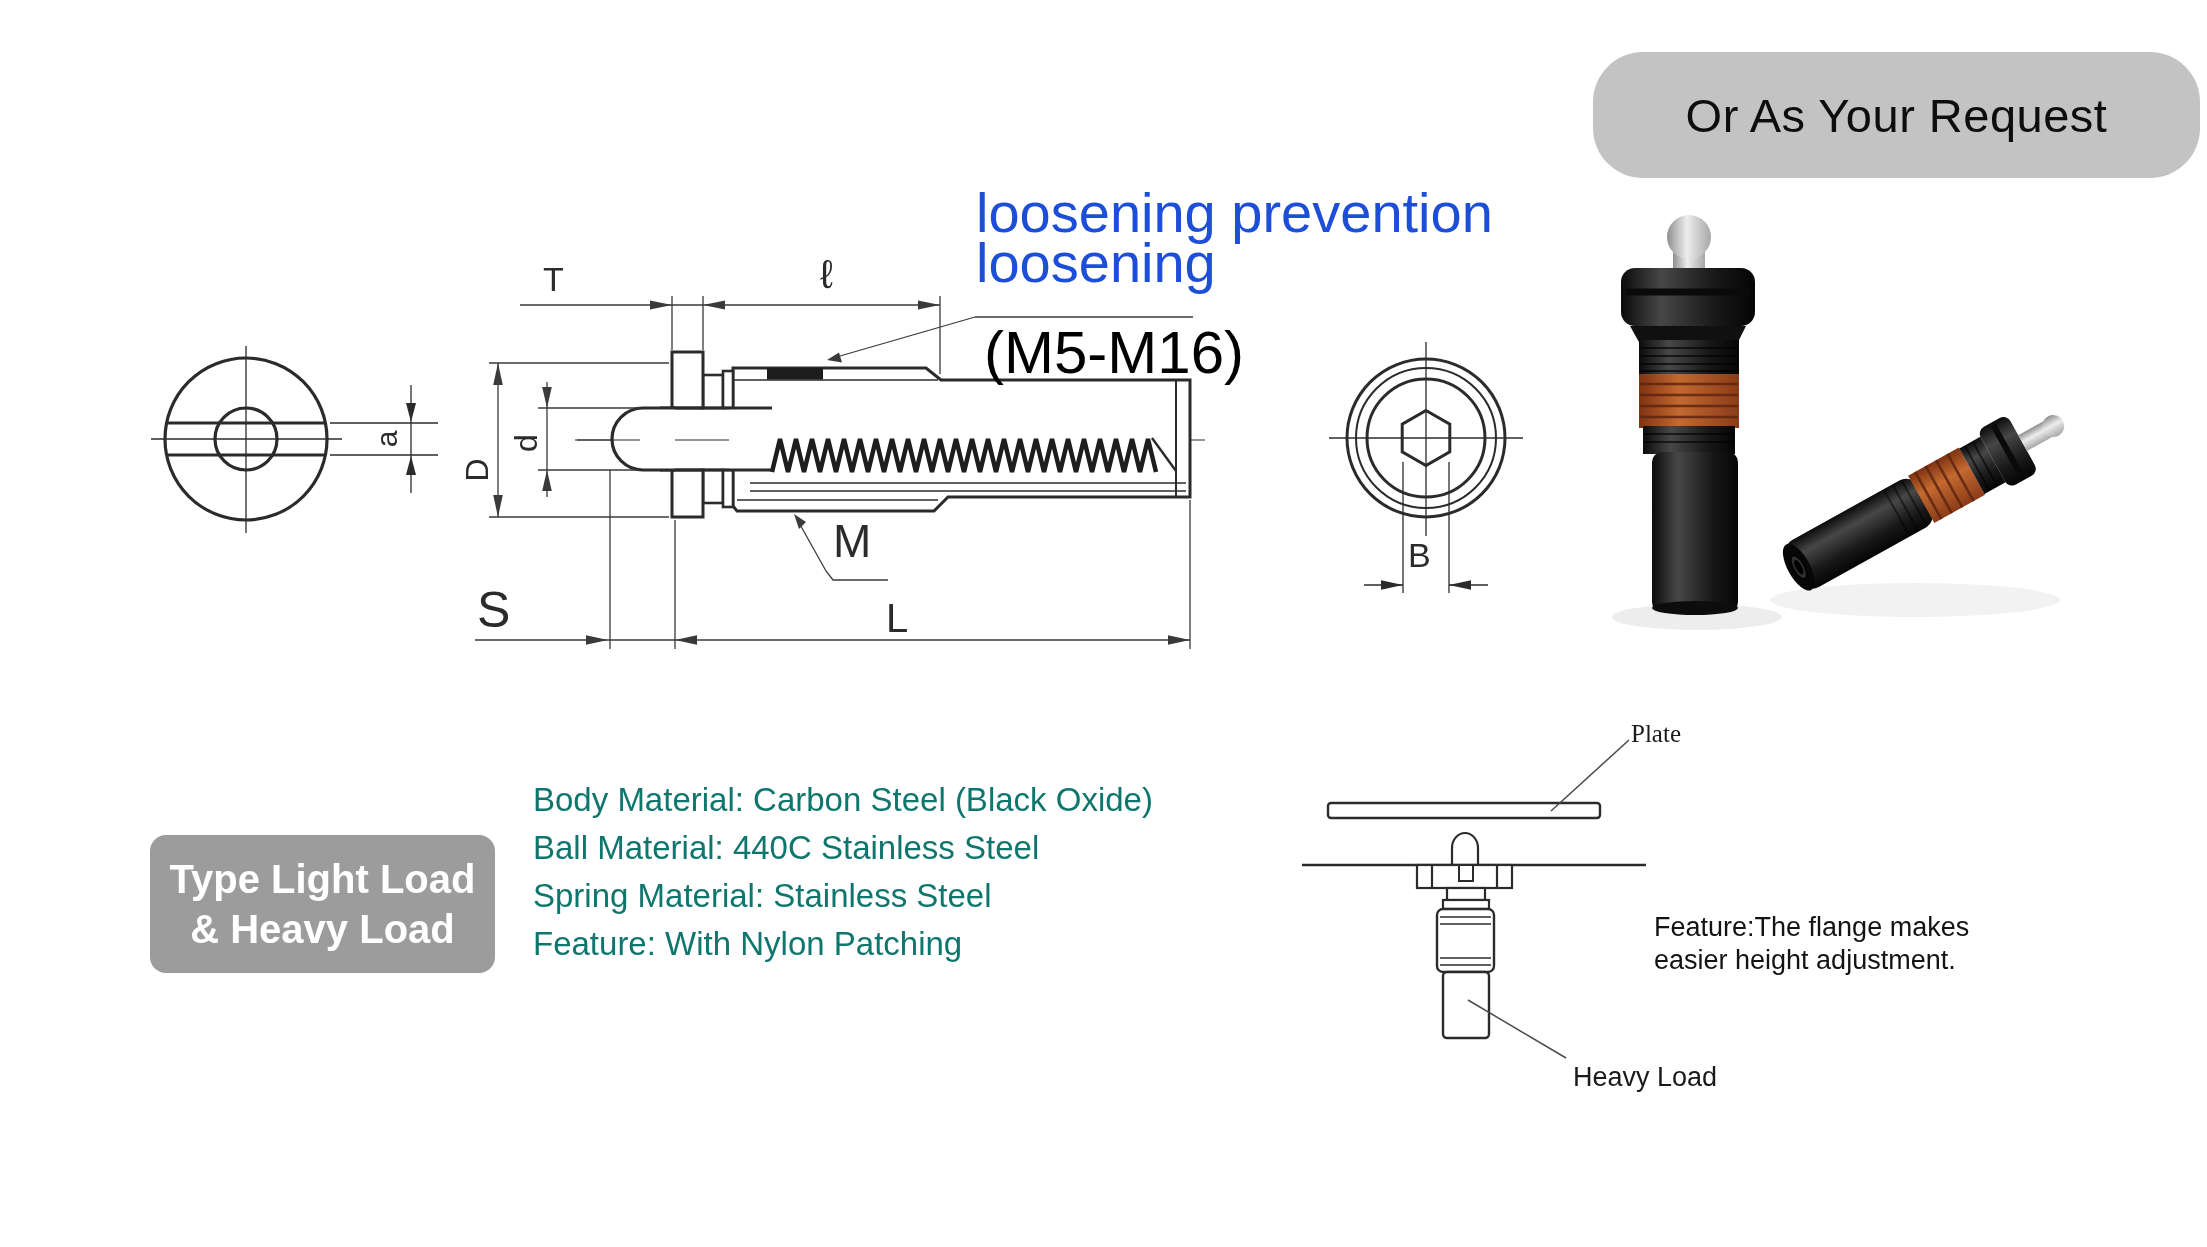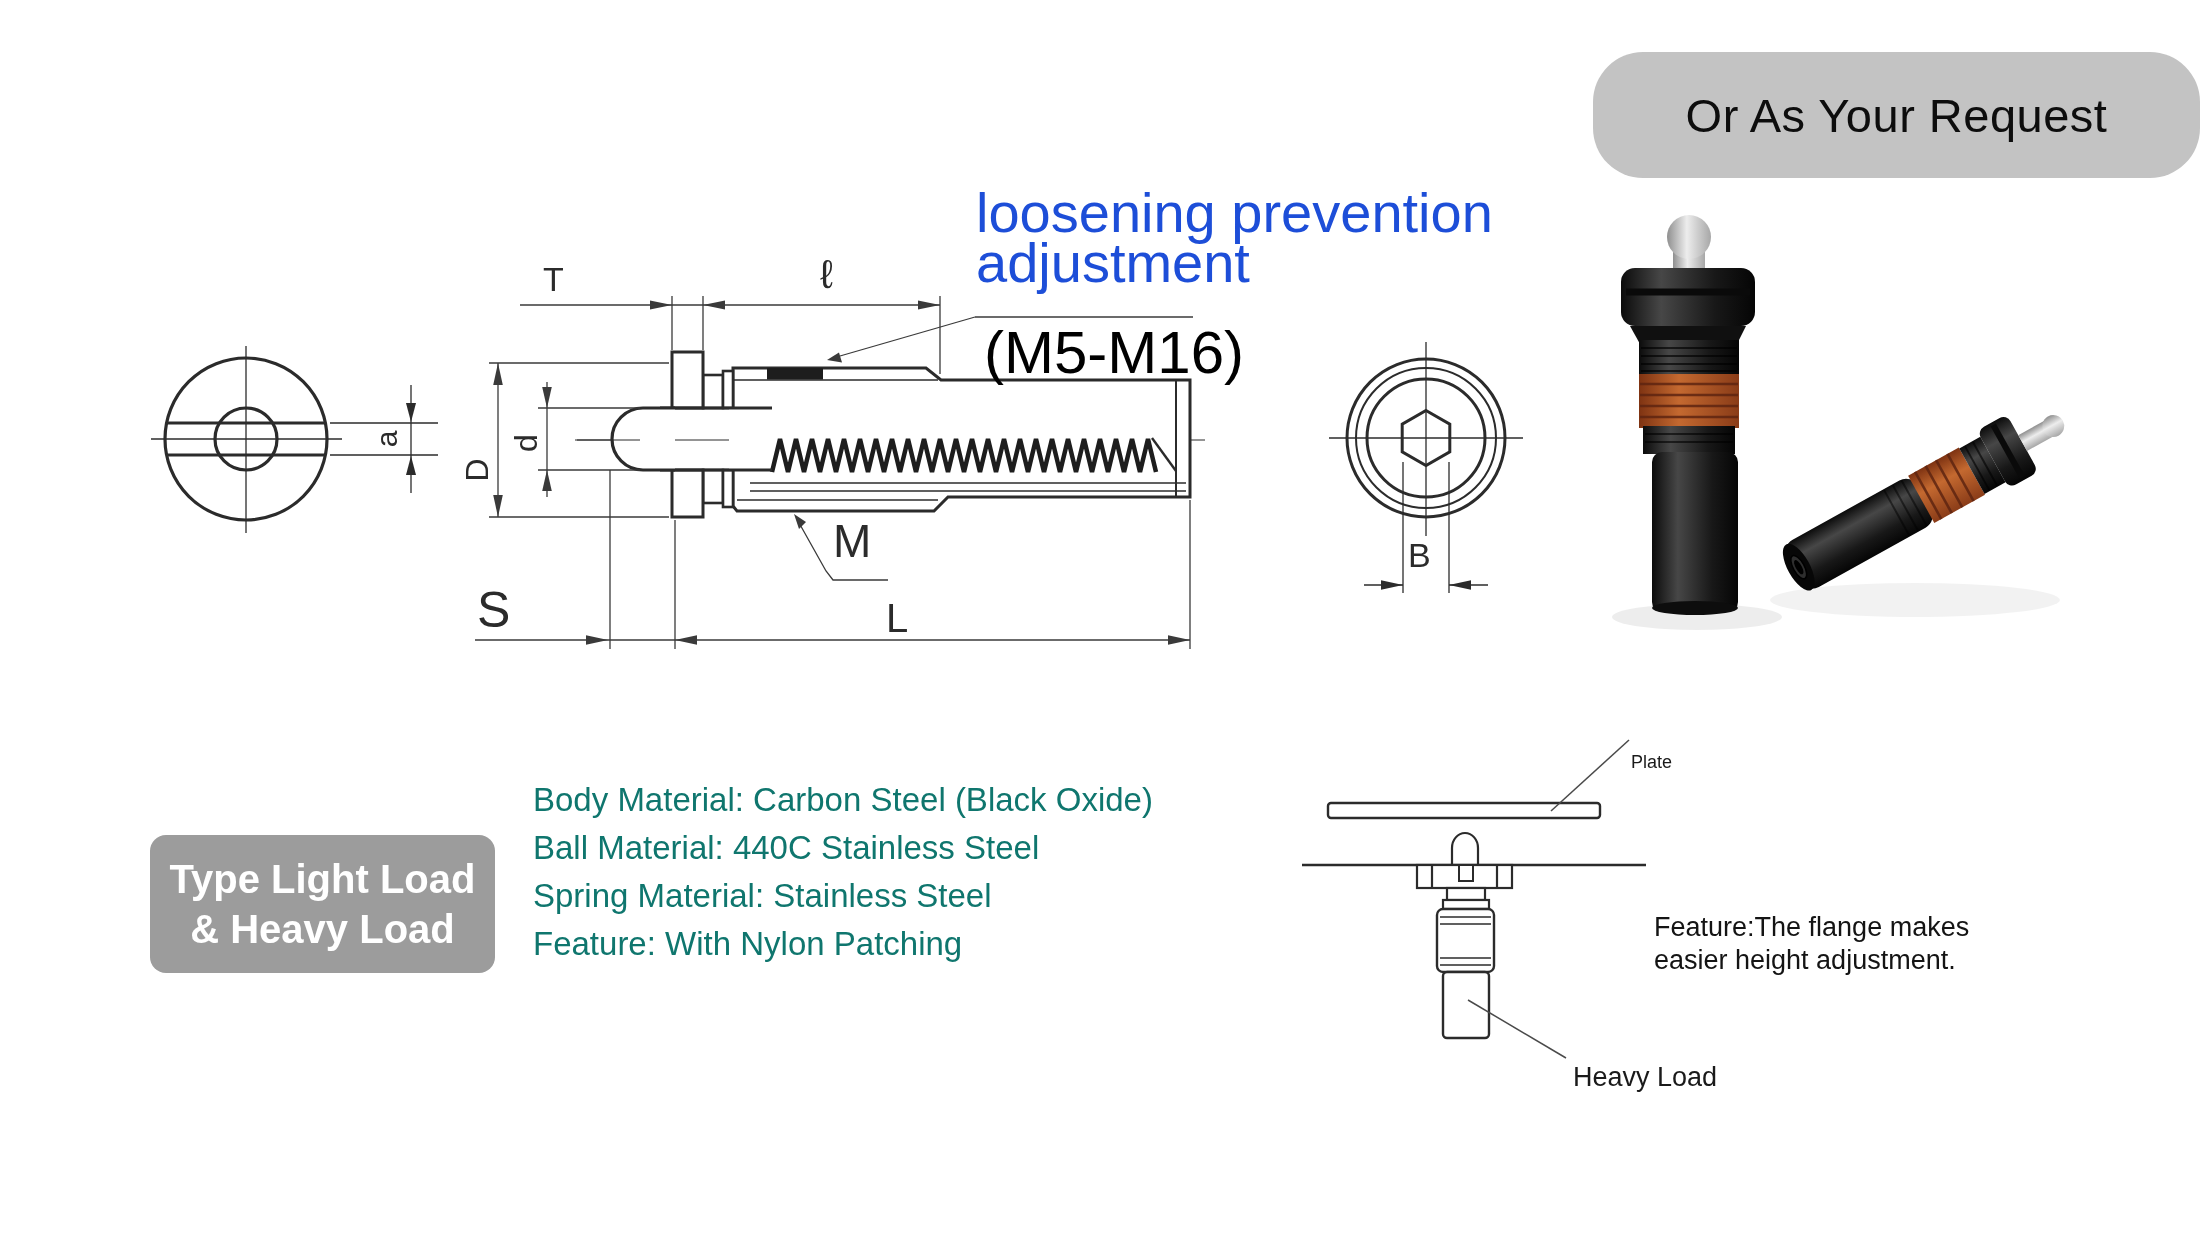--- a/index.html
+++ b/index.html
@@ -247,21 +247,21 @@
         <rect x="266" y="-9" width="34" height="18" fill="url(#gSilverH)"></rect>
         <circle cx="301" cy="0" r="11" fill="url(#gSilverH)"></circle>
       </g>
     </g>
   </svg>
 
   <div class="badge">Or As Your Request</div>
 
   <div class="ann">
     <div>loosening prevention</div>
-    <div>adjustment</div>
+    <div>loosening</div>
   </div>
   <div class="m5">(M5-M16)</div>
 
   <span class="abs dimlabel" style="left:543px;top:260px;font-size:34px;">T</span>
   <span class="abs dimlabel" style="left:820px;top:252px;font-size:40px;">ℓ</span>
   <span class="abs dimlabel rot" style="left:477px;top:470px;font-size:32px;">D</span>
   <span class="abs dimlabel rot" style="left:526px;top:443px;font-size:32px;">d</span>
   <span class="abs dimlabel rot" style="left:387px;top:439px;font-size:30px;">a</span>
   <span class="abs dimlabel" style="left:833px;top:514px;font-size:46px;">M</span>
   <span class="abs dimlabel" style="left:477px;top:581px;font-size:50px;">S</span>
@@ -273,20 +273,20 @@
     <div>&amp; Heavy Load</div>
   </div>
 
   <div class="specs">
     <div>Body Material: Carbon Steel (Black Oxide)</div>
     <div>Ball Material: 440C Stainless Steel</div>
     <div>Spring Material: Stainless Steel</div>
     <div>Feature: With Nylon Patching</div>
   </div>
 
-  <span class="abs smalllabel" style="left:1631px;top:752px;font-size:18px;">Plate</span>
+  <span class="abs smalllabel" style="left:1631px;top:720px;font-size:25px;font-family:Liberation Serif, serif;">Plate</span>
   <span class="abs smalllabel" style="left:1573px;top:1040px;font-size:27px;margin-top:22px;">Heavy Load</span>
   <div class="feature">
     <div>Feature:The flange makes</div>
     <div>easier height adjustment.</div>
   </div>
 
 </div>
 
 </body></html>

